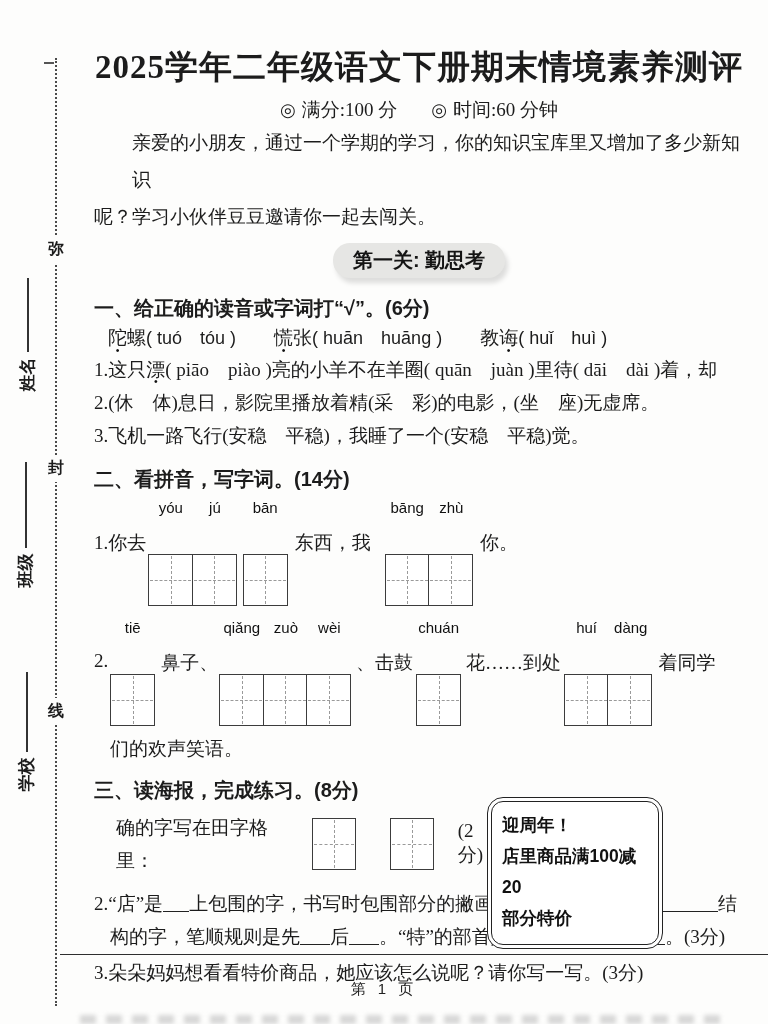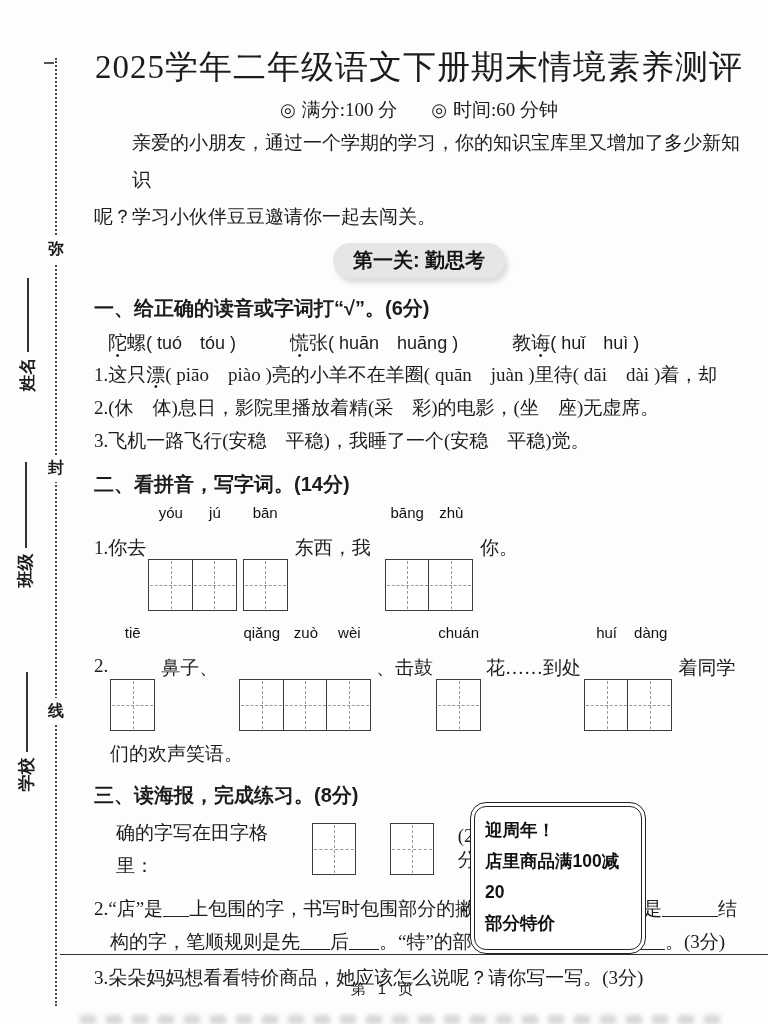--- a/index.html
+++ b/index.html
@@ -16,38 +16,38 @@
   }
   .mlabel{
     position:absolute;height:22px;display:flex;align-items:center;justify-content:center;
     transform:rotate(-90deg);font-size:17px;font-weight:700;white-space:nowrap;
     font-family:"Liberation Sans",sans-serif;
   }
   .mline{display:inline-block;width:74px;height:2px;border-bottom:2px solid #333;margin-left:5px;}
   
   .main{position:absolute;left:94px;top:44px;width:650px;}
   .title{
-    text-align:center;font-size:33px;font-weight:400;letter-spacing:1px;line-height:46px;
+    text-align:center;font-size:33px;font-weight:700;letter-spacing:1px;line-height:46px;
   }
   .meta{
     margin-top:6px;display:flex;justify-content:center;gap:34px;font-size:19px;line-height:28px;
   }
   .meta .ring{font-size:18px;margin-right:6px;}
   .intro{font-size:19px;line-height:37px;}
   .intro .ind{padding-left:38px;}
   .banner-row{margin-top:8px;text-align:center;}
   .banner{
     display:inline-block;background:#e6e6e4;border-radius:17px;padding:4px 20px;
     font-family:"Liberation Sans",sans-serif;font-weight:700;font-size:20px;color:#141414;
     box-shadow:3px 5px 5px rgba(0,0,0,0.13);
   }
   .shead{
     margin-top:15px;font-family:"Liberation Sans",sans-serif;font-weight:700;font-size:20px;line-height:30px;
   }
-  .s1words{margin-top:5px;display:flex;gap:54px;font-size:19px;line-height:30px;padding-left:14px;}
+  .s1words{display:flex;gap:38px;font-size:19px;line-height:30px;padding-left:14px;}
   .pychoice{font-family:"Liberation Sans",sans-serif;font-size:18px;}
   .bodyline{font-size:19px;line-height:33px;}
   .ind1{padding-left:16px;}
   .du{position:relative;display:inline-block;}
   .du::after{
     content:"•";position:absolute;left:50%;bottom:-13px;transform:translateX(-50%);
     font-size:12px;color:#111;
   }
   
   .pyrow{display:flex;align-items:flex-start;margin-top:4px;}
@@ -67,21 +67,21 @@
   .s3left{width:402px;}
   .circle-mark{
     display:inline-block;width:27px;height:27px;border:1.7px solid #222;border-radius:50%;
     vertical-align:-7px;margin:0 1px;
   }
   .tzgline{display:flex;align-items:center;margin-top:6px;padding-left:22px;gap:20px;}
   .tzgline .cell{width:47px;height:52px;}
   .gap14{margin-left:14px;}
   .scoretxt{font-size:19px;margin-left:4px;}
   .poster{
-    position:absolute;left:376px;top:-14px;width:168px;
+    position:absolute;left:393px;top:-14px;width:168px;
     border:1.6px solid #222;border-radius:16px;padding:3px;background:#fff;
   }
   .poster-inner{
     border:1.6px solid #222;border-radius:12px;padding:8px 10px 10px 10px;
     font-family:"Liberation Sans",sans-serif;font-size:17.5px;font-weight:600;line-height:31px;color:#111;
   }
   .blank{display:inline-block;border-bottom:1.7px solid #222;height:1.05em;vertical-align:-2px;}
   .b26{width:26px;}.b56{width:56px;}.b30{width:30px;}
   
   .footrule{position:absolute;left:60px;right:0;top:954px;border-top:1.6px solid #2f2f2f;}
@@ -182,21 +182,21 @@
 
   <div class="pyrow" style="margin-top:12px">
     <span class="rowtext">2.</span>
     <span class="group">
       <span class="pycol">
           <span class="py">tiē</span>
           <span class="cell"></span>
         </span>
     </span>
     <span class="rowtext" style="margin-left:4px">鼻子、</span>
-    <span class="group" style="margin-left:21px">
+    <span class="group" style="margin-left:1px">
       <span class="pycol">
           <span class="py">qiǎng</span>
           <span class="cell"></span>
         </span>
       <span class="pycol">
           <span class="py">zuò</span>
           <span class="cell"></span>
         </span>
       <span class="pycol">
           <span class="py">wèi</span>

